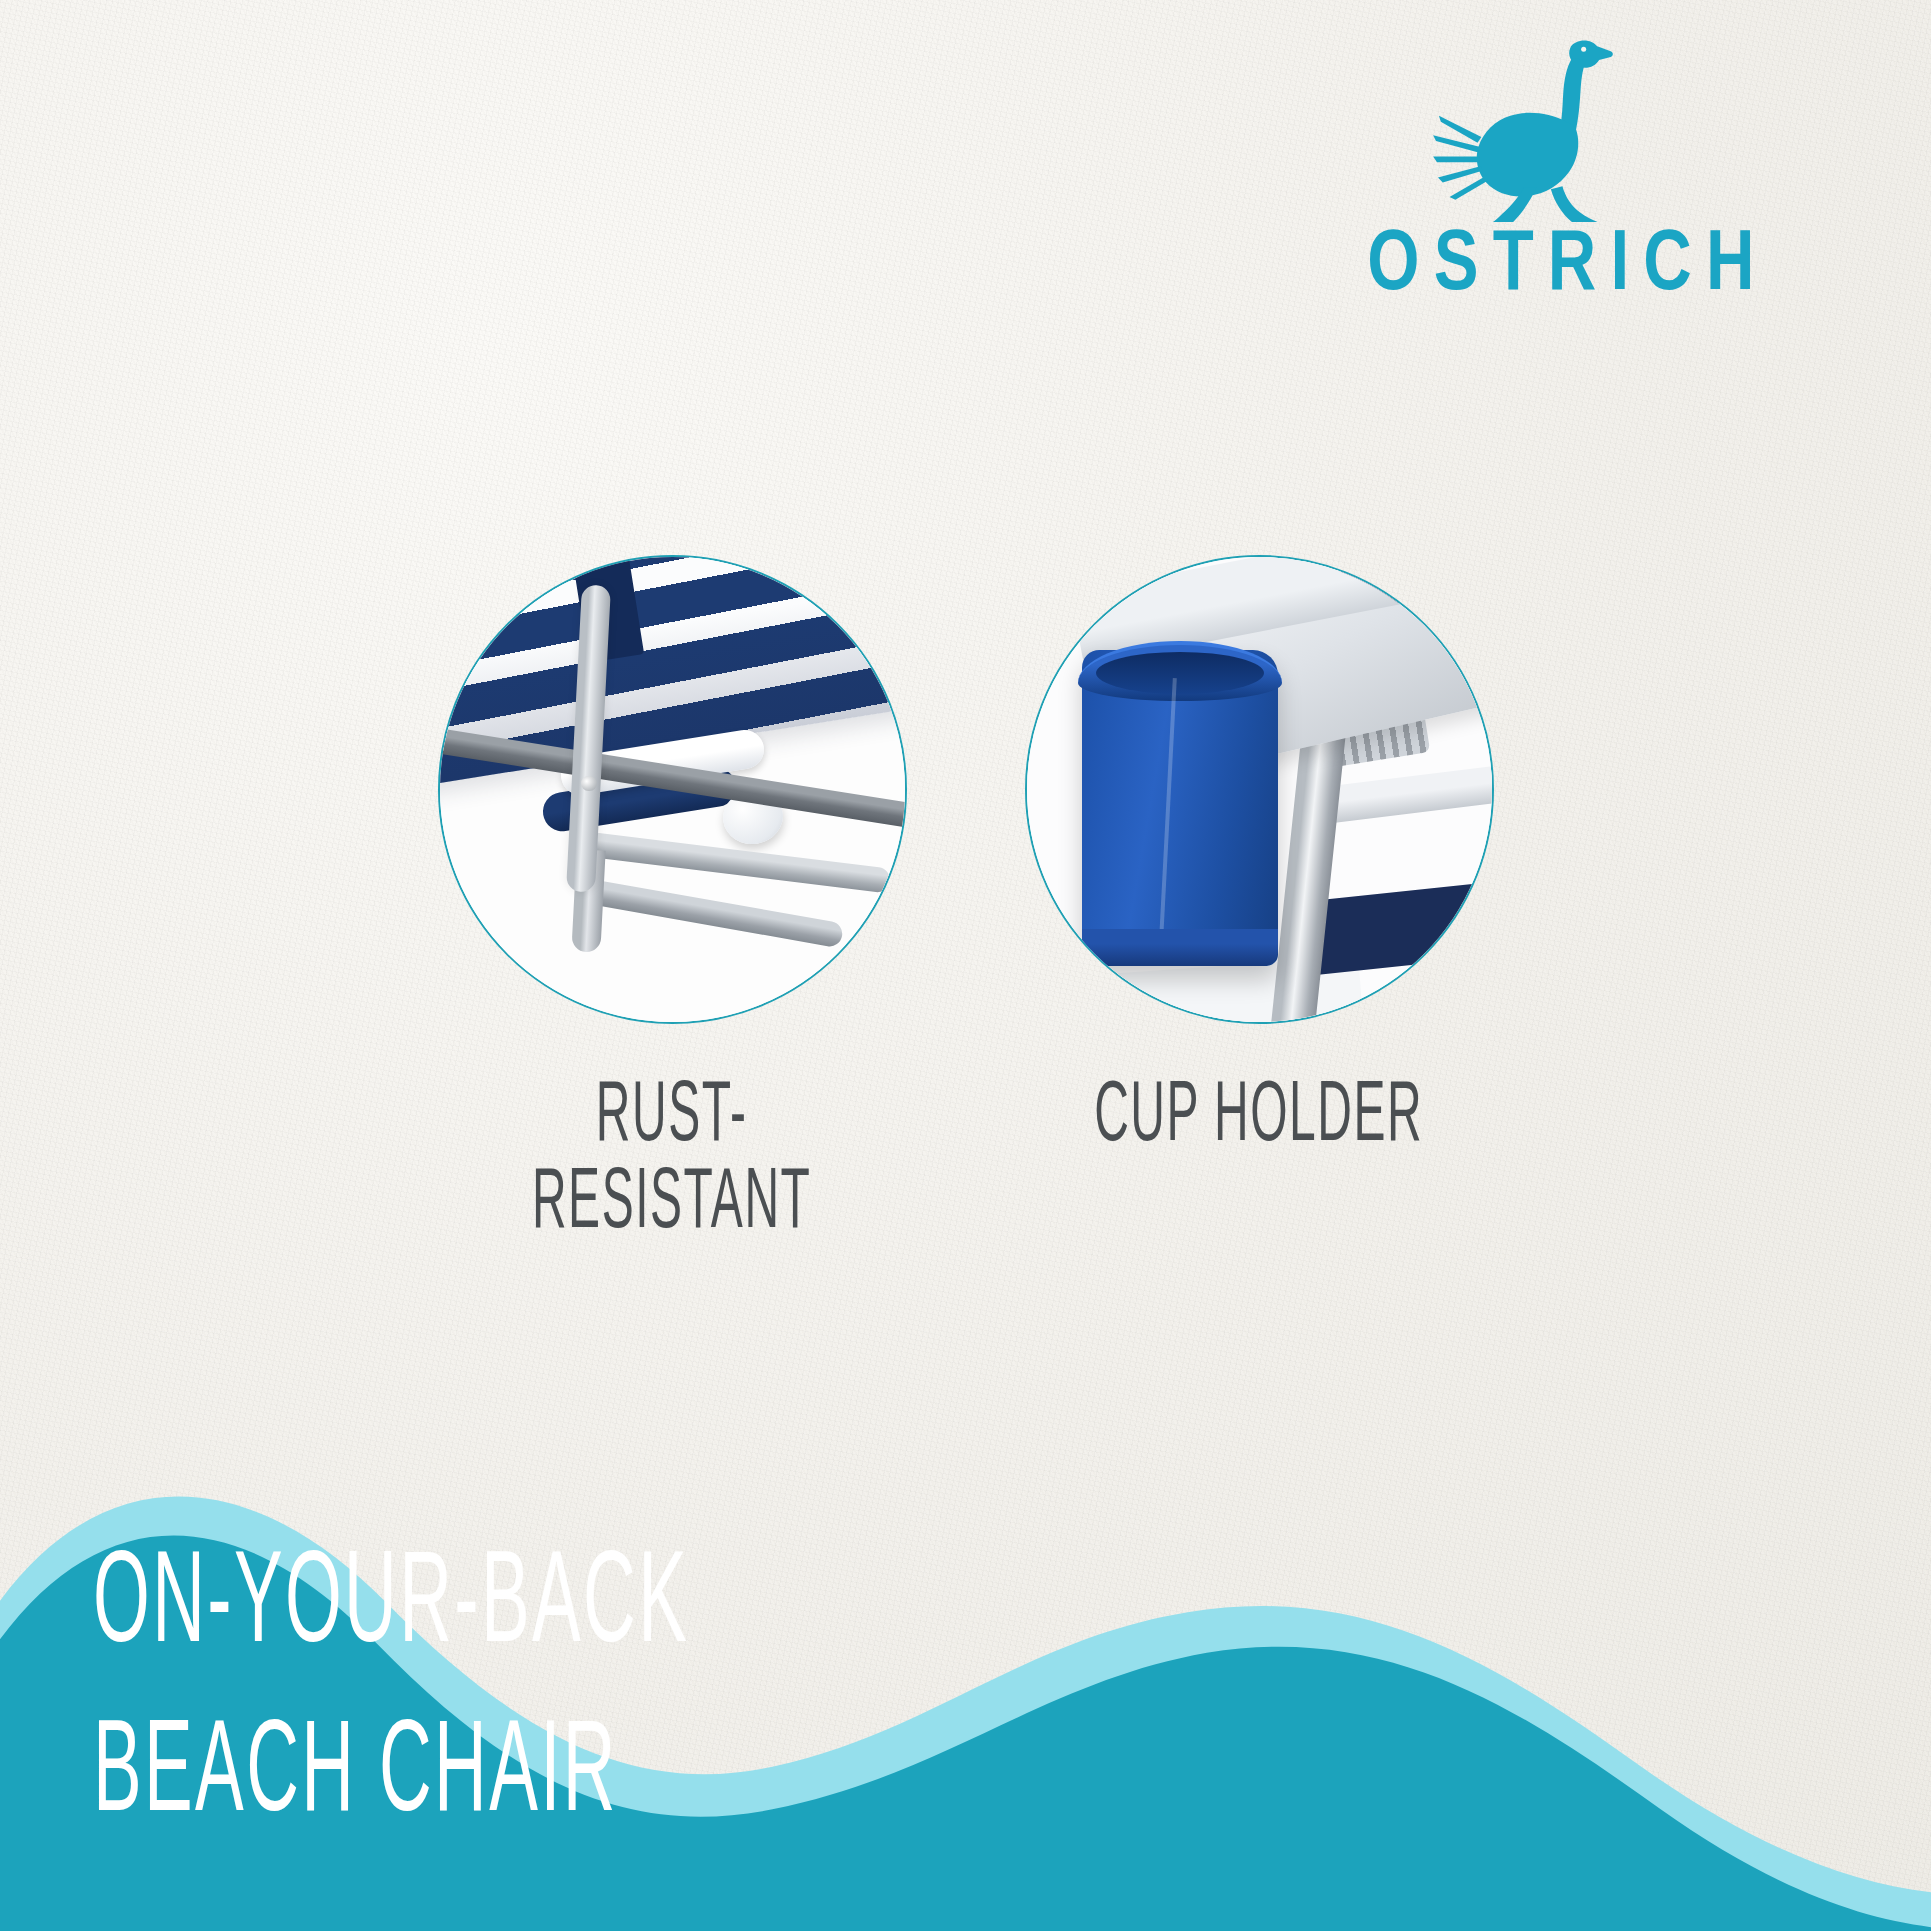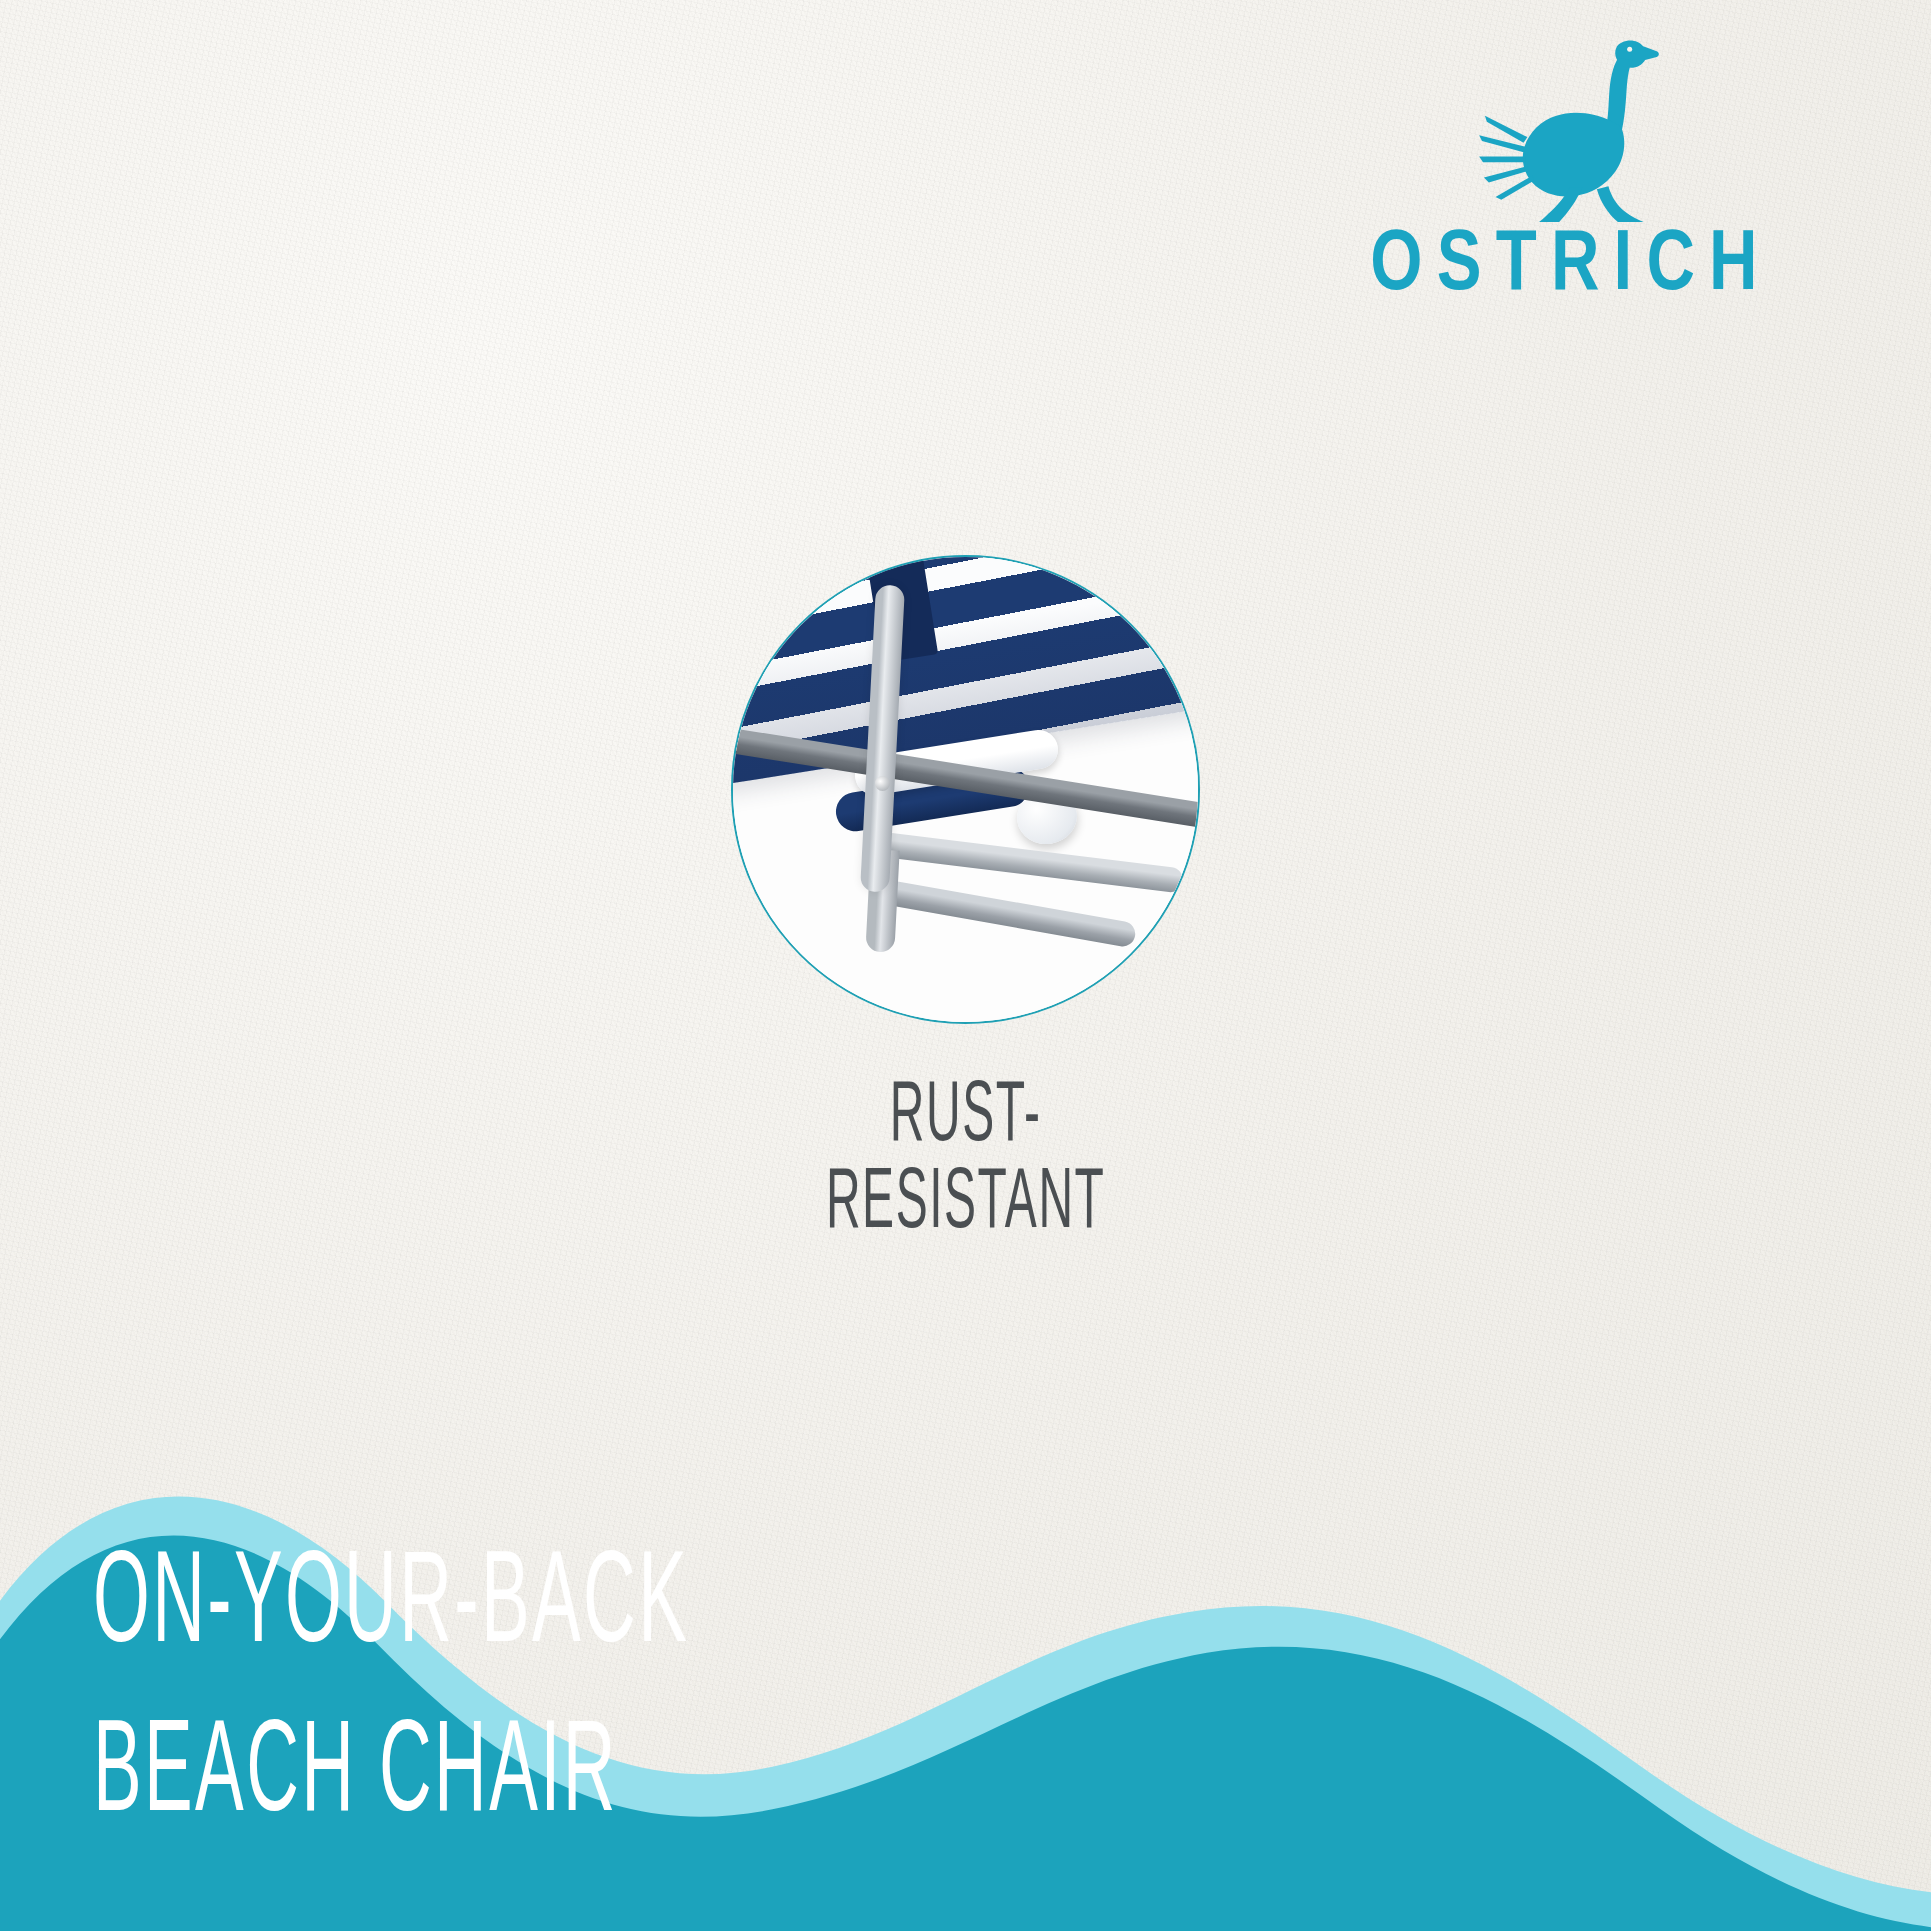--- a/index.html
+++ b/index.html
@@ -18,21 +18,21 @@
     background-image:
       repeating-linear-gradient(101deg, rgba(0,0,0,.022) 0 1px, rgba(255,255,255,.028) 1px 2.9px, rgba(0,0,0,0) 2.9px 5.8px),
       repeating-linear-gradient(12deg, rgba(0,0,0,.018) 0 1px, rgba(255,255,255,.03) 1px 1.9px, rgba(0,0,0,0) 1.9px 4.8px),
       repeating-linear-gradient(63deg, rgba(120,110,95,.025) 0 1.9px, rgba(255,255,255,.02) 1.9px 3.9px),
       radial-gradient(ellipse at 25% 18%, #fbfaf7 0%, #f3f1ec 55%, #eeece6 100%);
   }
 
   
   .logo-block{
     position:absolute; z-index:5;
-    left:1351px; top:29px; width:483px; text-align:left;
+    left:1305px; top:29px; width:483px; text-align:right;
   }
   .logo-mark{ width:232px; height:193px; margin:0 auto; display:block; }
   .logo-word{
     font-family:"Liberation Sans", sans-serif;
     font-size:73px; font-weight:700; letter-spacing:15.4px;
     color:#1BA5C4; line-height:1; margin-top:-5.8px;
     transform:scaleY(1.18) scaleX(.92); transform-origin:center top;
   }
 
   
@@ -344,20 +344,40 @@
         <div class="leg-h"></div>
         <div class="leg-foot"></div>
         <div class="leg-v"></div>
         <div class="rivet"></div>
       </div>
     </div>
     <div class="feature-label">RUST-
 RESISTANT</div>
   </div>
 
+  <div class="feature">
+    <div class="feature-circle">
+      <div class="photo p2">
+        <div class="white-lower"></div>
+        <div class="navy-lower"></div>
+        <div class="ratchet"></div>
+        <div class="rail"></div>
+        <div class="frame-leg"></div>
+        <div class="armrest"></div>
+        <div class="navy-strip"></div>
+        <div class="armrest-top"></div>
+        <div class="cup"></div>
+        <div class="cup-rim"></div>
+        <div class="cup-hole"></div>
+        <div class="cup-fold"></div>
+        <div class="cup-hem"></div>
+      </div>
+    </div>
+    <div class="feature-label">CUP HOLDER</div>
+  </div>
 
 
 </div>
 
 <div class="wave-wrap">
   <svg viewBox="0 0 2000 470" preserveAspectRatio="none">
 
     <path d="M0,128 C110,-20 260,-12 400,130 C540,272 660,330 800,300
          C960,266 1060,168 1230,140 C1420,108 1560,200 1700,300
          C1810,378 1910,420 2000,430 L2000,470 L0,470 Z" fill="#95DFEC"></path>

